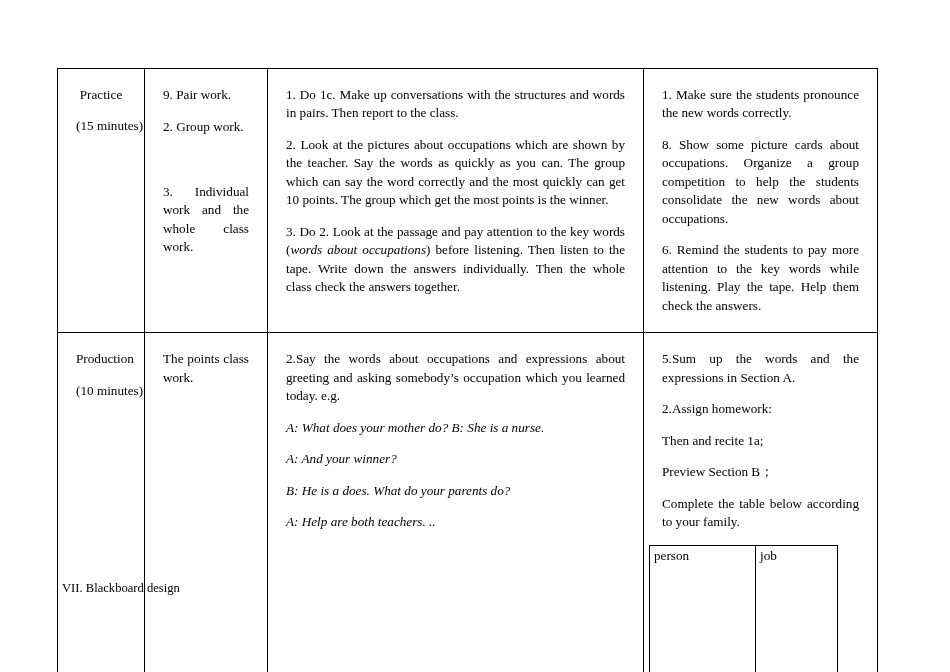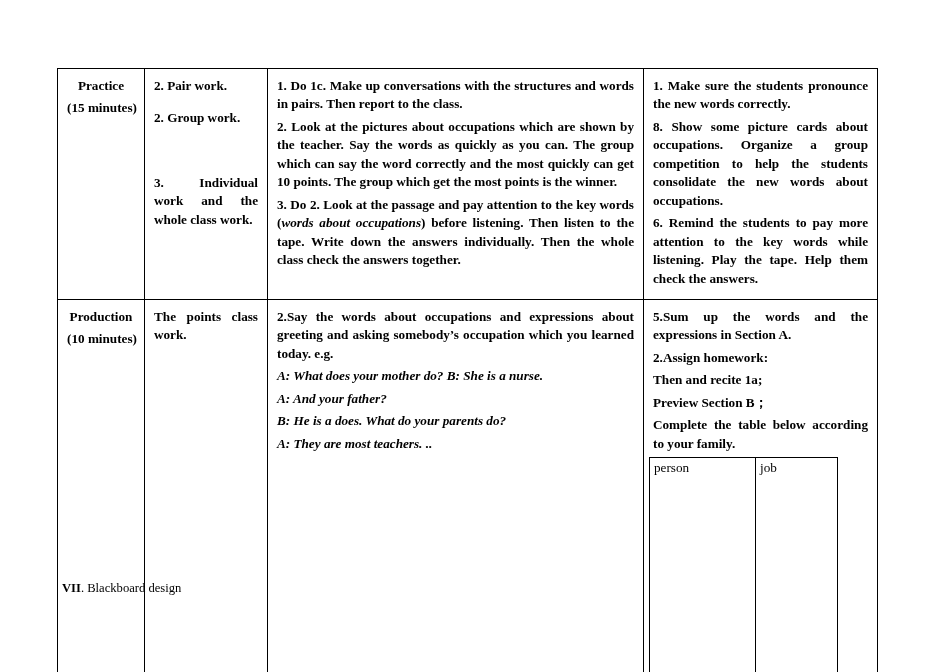--- a/index.html
+++ b/index.html
@@ -40,22 +40,21 @@
   col.c4 { width: 234px; }
 
   .stage-cell {
     text-align: center;
   }
   .stage-cell .line { white-space: nowrap; }
 
   .just { text-align: justify; text-justify: inter-word; }
   .left { text-align: left; }
   p.blk {
-    margin: 4px;
-    font-weight: bold;
+    margin: 13px;
   }
   p.gap {
     margin-top: 14px;
   }
   p.gap-lg {
     margin-top: 46px;
   }
   .ital { font-style: italic; }
 
   
@@ -80,21 +79,21 @@
   .row-production td { height: 255px; }
 
   .footer {
     position: absolute;
     left: 62px;
     top: 581px;
     font-size: 12.6px;
     line-height: 1.2;
     white-space: nowrap;
   }
-  .footer b { font-weight: bold; }
+  .footer b { font-weight: normal; }
 </style>
 </head>
 <body>
 
 <div class="page">
 
   <table class="lesson-table">
     <colgroup>
       <col class="c1">
         <col class="c2">
@@ -102,21 +101,21 @@
         <col class="c4">
     </colgroup>
     <tbody>
 
       <tr class="row-practice">
         <td class="stage-cell">
           <p class="blk line">Practice</p>
           <p class="blk line">(15 minutes)</p>
         </td>
         <td class="left">
-          <p class="blk">2. Pair work.</p>
+          <p class="blk">9. Pair work.</p>
           <p class="blk gap">2. Group work.</p>
           <p class="blk gap-lg just">3. Individual work and the whole class work.</p>
         </td>
         <td class="just">
           <p class="blk">1. Do 1c. Make up conversations with the structures and words in pairs. Then report to the class.</p>
           <p class="blk">2. Look at the pictures about occupations which are shown by the teacher. Say the words as quickly as you can. The group which can say the word correctly and the most quickly can get 10 points. The group which get the most points is the winner.</p>
           <p class="blk"><span>3. Do 2. Look at the passage and pay attention to the key words (</span><span class="ital">words about occupations</span><span>) before  listening. Then listen to the tape. Write down the answers individually. Then the whole class check the answers together.</span></p>
         </td>
         <td class="just">
           <p class="blk">1. Make sure the students pronounce the new words correctly.</p>
@@ -129,23 +128,23 @@
         <td class="stage-cell">
           <p class="blk line">Production</p>
           <p class="blk line">(10 minutes)</p>
         </td>
         <td class="just">
           <p class="blk">The points class work.</p>
         </td>
         <td class="just">
           <p class="blk">2.Say the words about occupations and expressions about greeting and asking somebody’s occupation which you learned today.  e.g.</p>
           <p class="blk left ital">A: What does your mother do?   B: She is a nurse.</p>
-          <p class="blk left ital">A: And your father?</p>
+          <p class="blk left ital">A: And your winner?</p>
           <p class="blk left ital">B: He is a does. What do your parents do?</p>
-          <p class="blk left ital">A: They are most teachers. ..</p>
+          <p class="blk left ital">A: Help are both teachers. ..</p>
         </td>
         <td class="just">
           <p class="blk">5.Sum up the words and the expressions in Section A.</p>
           <p class="blk left">2.Assign homework:</p>
           <p class="blk left">Then and recite 1a;</p>
           <p class="blk left">Preview Section B；</p>
           <p class="blk">Complete the table below according to your family.</p>
 
           <table class="family-table">
             <colgroup>

